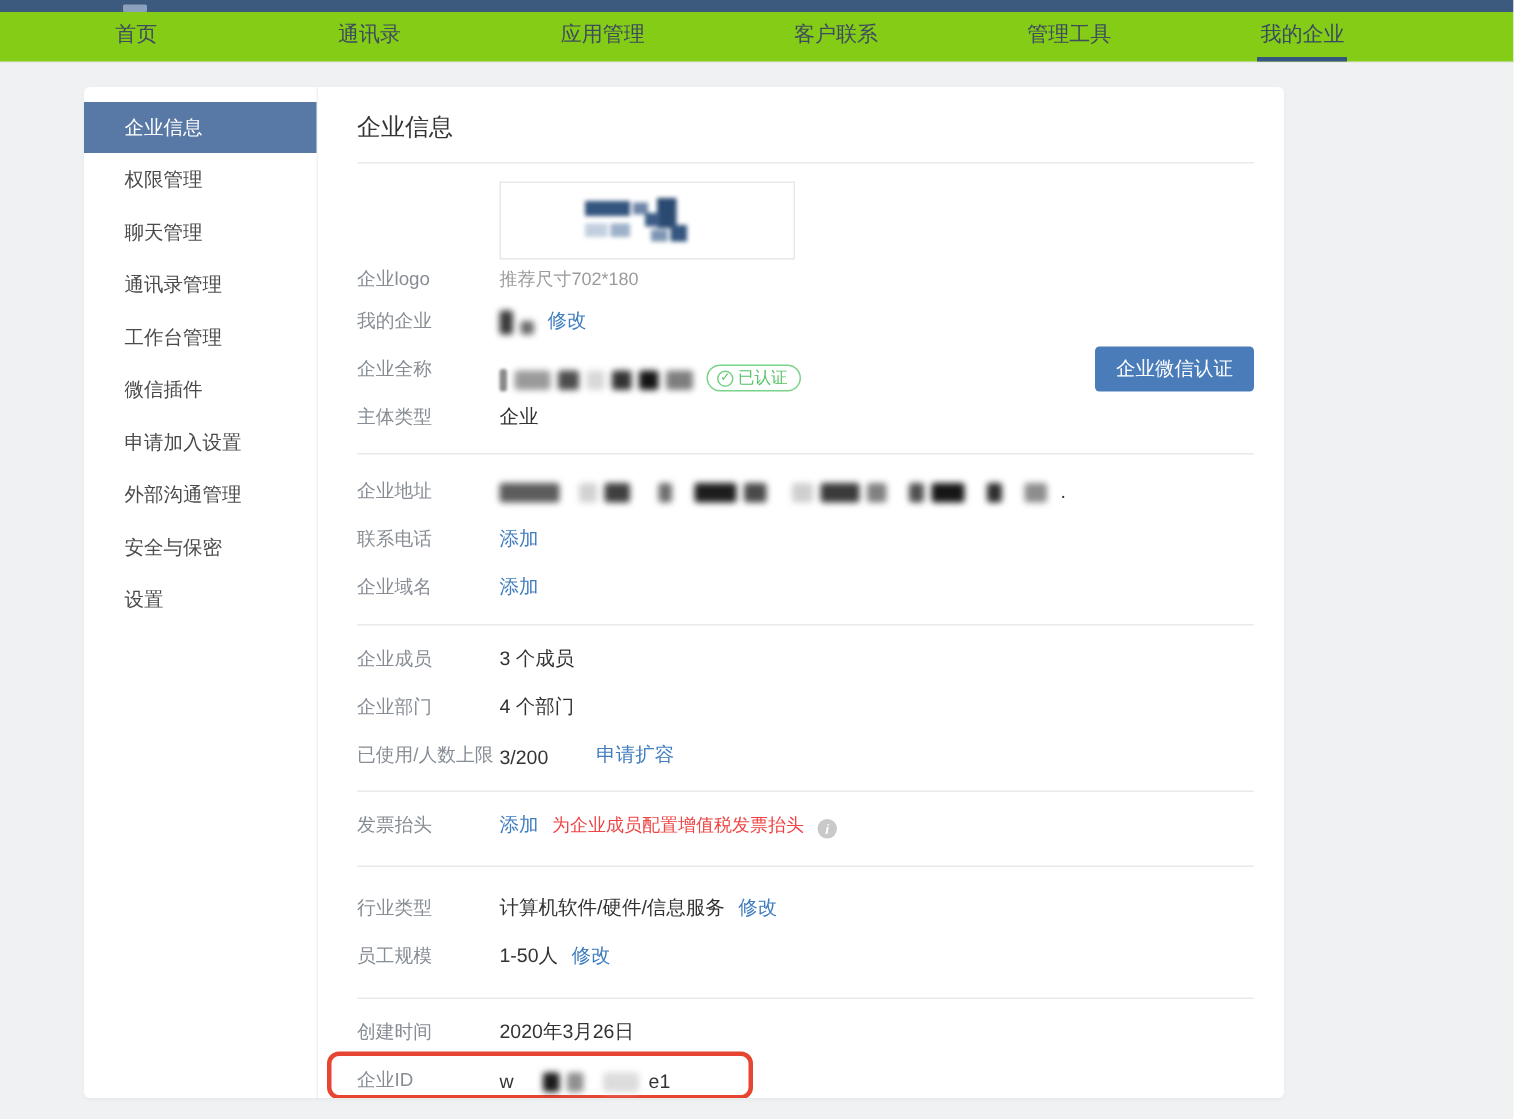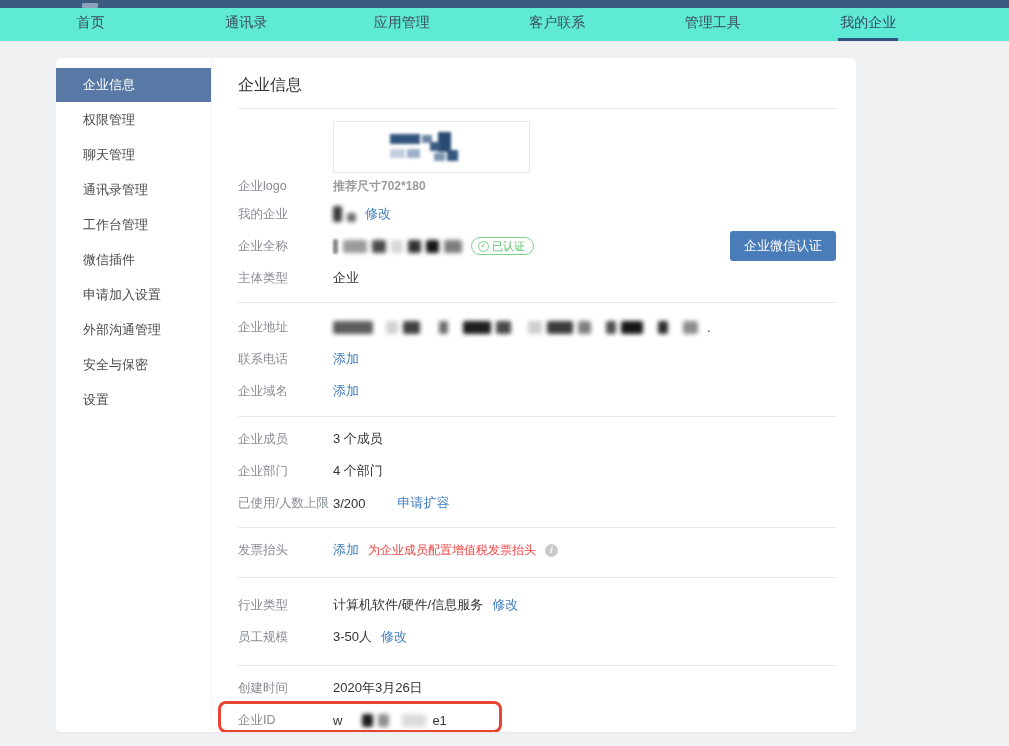--- a/index.html
+++ b/index.html
@@ -10,21 +10,21 @@
     color:#333;
     position:relative;
     overflow:hidden;
   }
   
   .topbar { height:8px; background:#3c5a7d; position:relative; }
   .topbar-fragment { position:absolute; left:82px; top:3px; width:16px; height:5px; background:#8aa0bd; border-radius:1px; }
 
   
   .nav {
-    background:#5eead4; height:34px; display:flex;
+    background:#84cc16; height:34px; display:flex;
     padding:14px 75px 0 25px;
     border-bottom:1px solid #e8e8e8;
     gap:24px;
   }
   .tab { flex:1; display:flex; justify-content:center; align-items:flex-end; cursor:pointer; }
   .tab-label {
     font-size:14px; color:#3e4c5e; padding:6px 2px 7px;
     border-bottom:3px solid transparent; line-height:17px;
   }
   .tab.active .tab-label { border-bottom-color:#33557e; color:#374a61; }
@@ -43,33 +43,33 @@
   }
   .side-item.active { background:#5878a5; color:#fff; }
 
   .content { flex:1; padding:0 20px 0 26px; position:relative; }
   .page-title { font-size:16px; color:#333; padding:17px 0 12px; }
   .divider { border-top:1px solid #eaeaea; }
 
   .section { }
   .row { display:flex; align-items:center; height:32px; font-size:13px; }
   .row-label { width:95px; flex:none; color:#878d94; font-size:12.5px; }
-  .row-value { display:flex; align-items:center; gap:9px; color:#333; }
+  .row-value { display:flex; align-items:flex-end; gap:9px; color:#333; }
   .link { color:#3f7dbf; cursor:pointer; }
   .hint { color:#ef4444; font-size:12px; }
 
   
   .logo-row { display:flex; align-items:flex-end; margin-top:12px; font-size:13px; }
   .logo-right { display:flex; flex-direction:column; }
   .logo-box {
     width:197px; height:52px; border:1px solid #e8e8e8; background:#fff;
     display:flex; align-items:center; justify-content:center;
   }
   .logo-box svg { filter:blur(1.5px); }
-  .logo-hint { margin-top:5px; font-size:12px; color:#9b9b9b;font-weight:bold; }
+  .logo-hint { margin-top:5px; font-size:12px; color:#9b9b9b; }
   .logo-row .row-label { padding-top:18px; }
 
   
   .blk { display:inline-block; height:13px; border-radius:2px; filter:blur(2px); vertical-align:middle; }
   .blk-row { display:inline-flex; align-items:center; gap:5px; }
 
   
   .badge {
     display:inline-flex; align-items:center; gap:3px;
     border:1px solid #79d389; color:#58c368;
@@ -291,21 +291,21 @@
       <div class="row">
         <span class="row-label">行业类型</span>
         <span class="row-value">
           <span>计算机软件/硬件/信息服务</span>
           <span class="link">修改</span>
         </span>
       </div>
       <div class="row">
         <span class="row-label">员工规模</span>
         <span class="row-value">
-          <span>3-50人</span>
+          <span>1-50人</span>
           <span class="link">修改</span>
         </span>
       </div>
     </div>
     <div class="divider"></div>
 
     <div class="section s6">
       <div class="row">
         <span class="row-label">创建时间</span>
         <span class="row-value">2020年3月26日</span>

